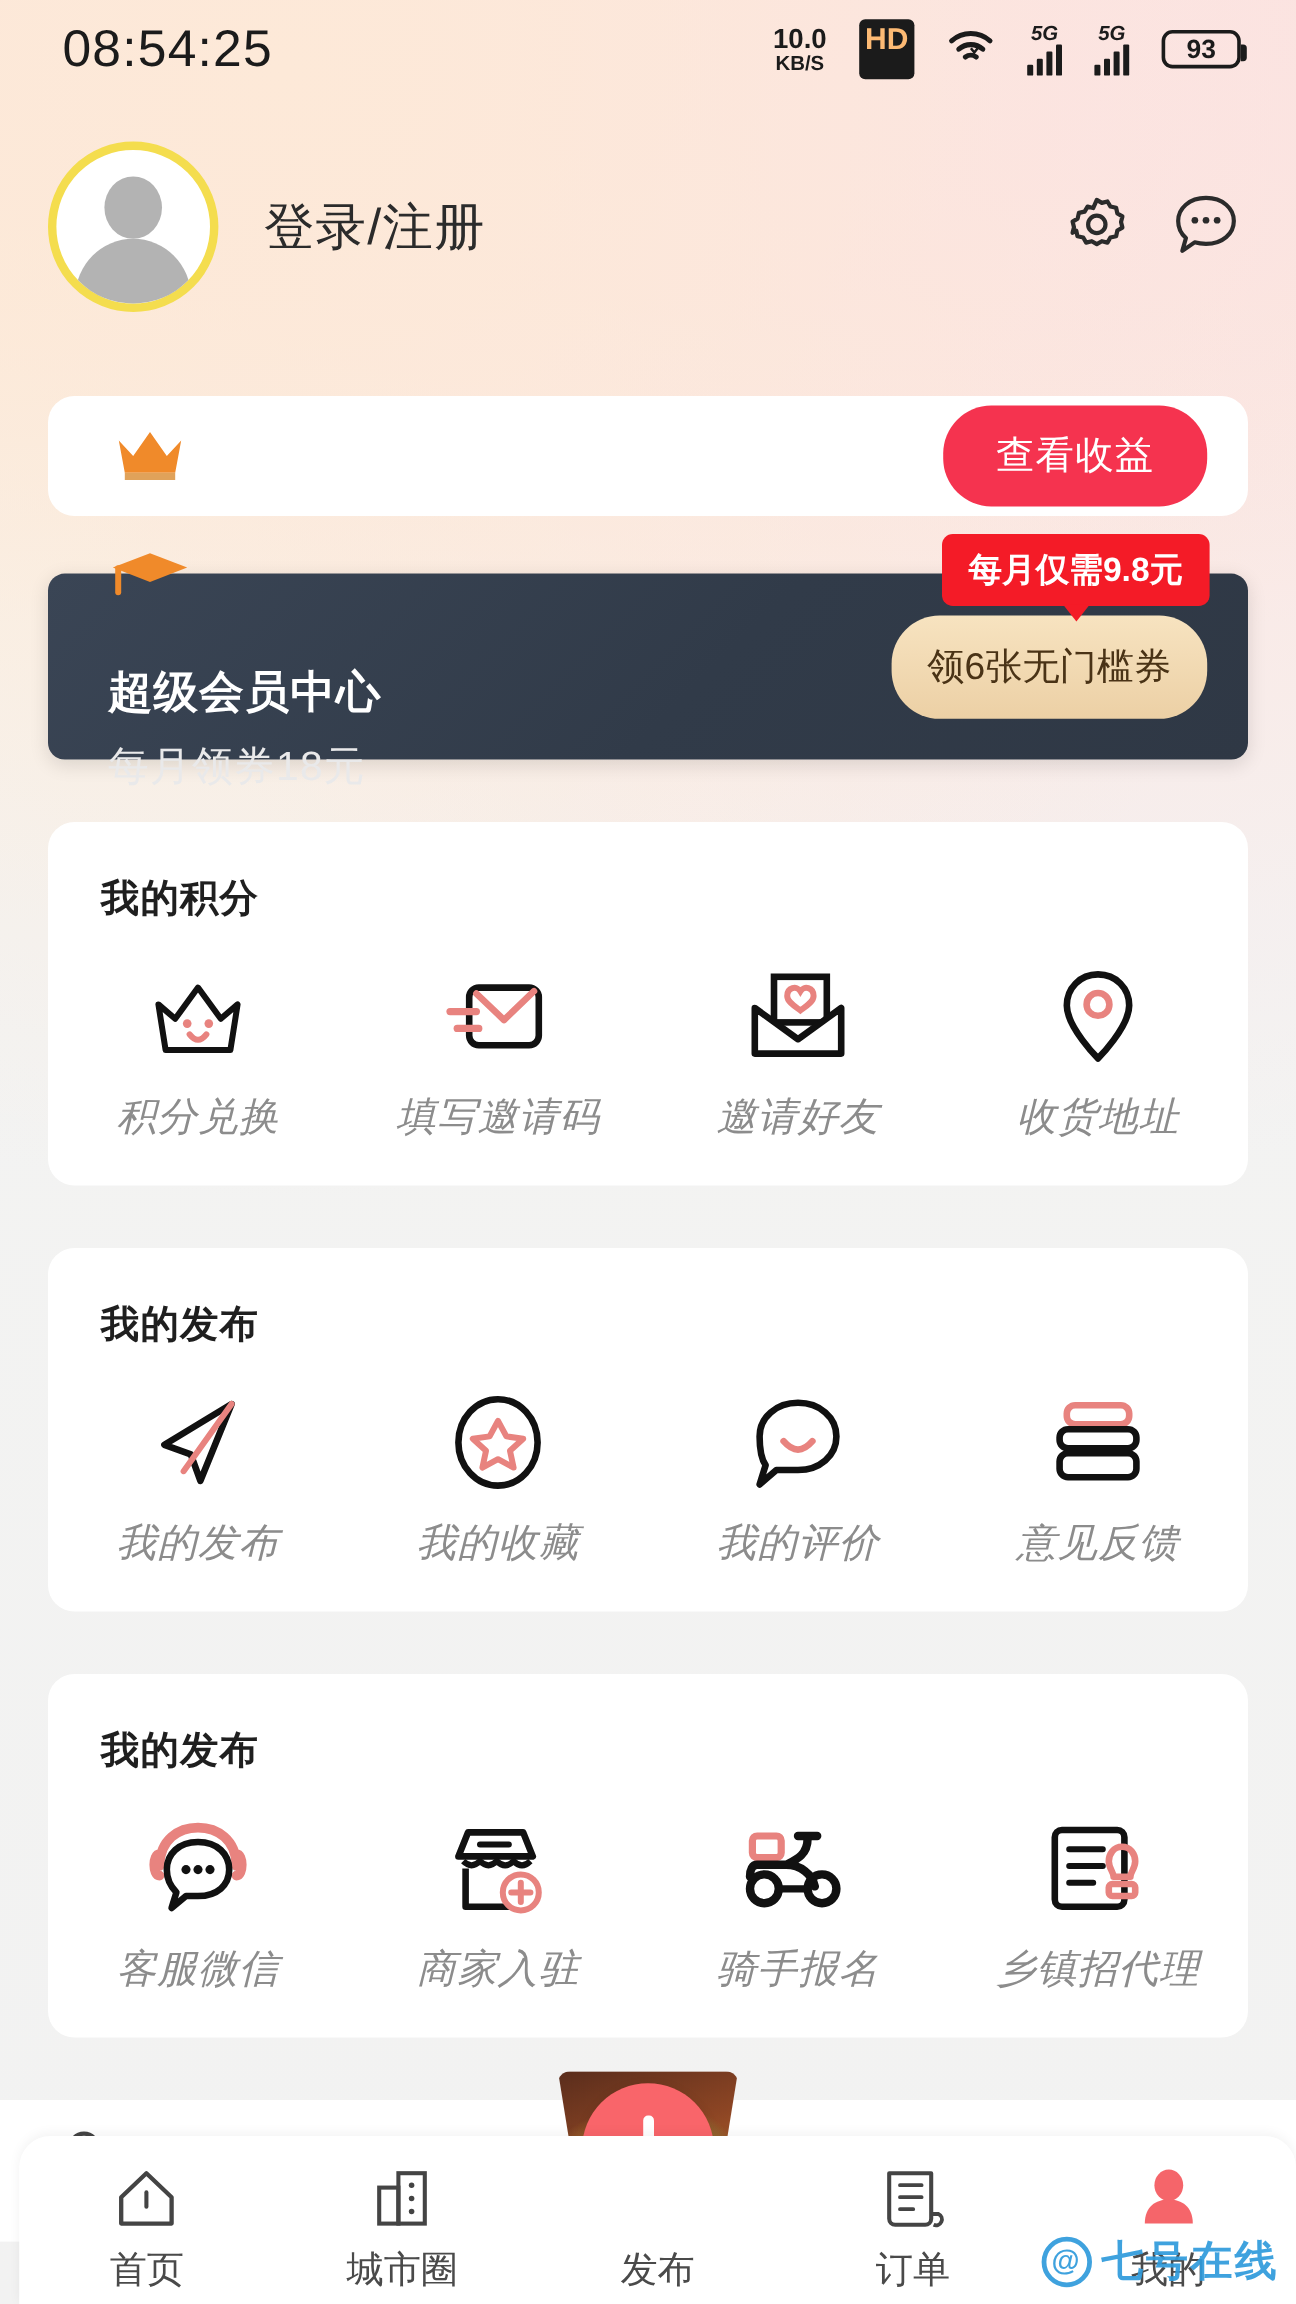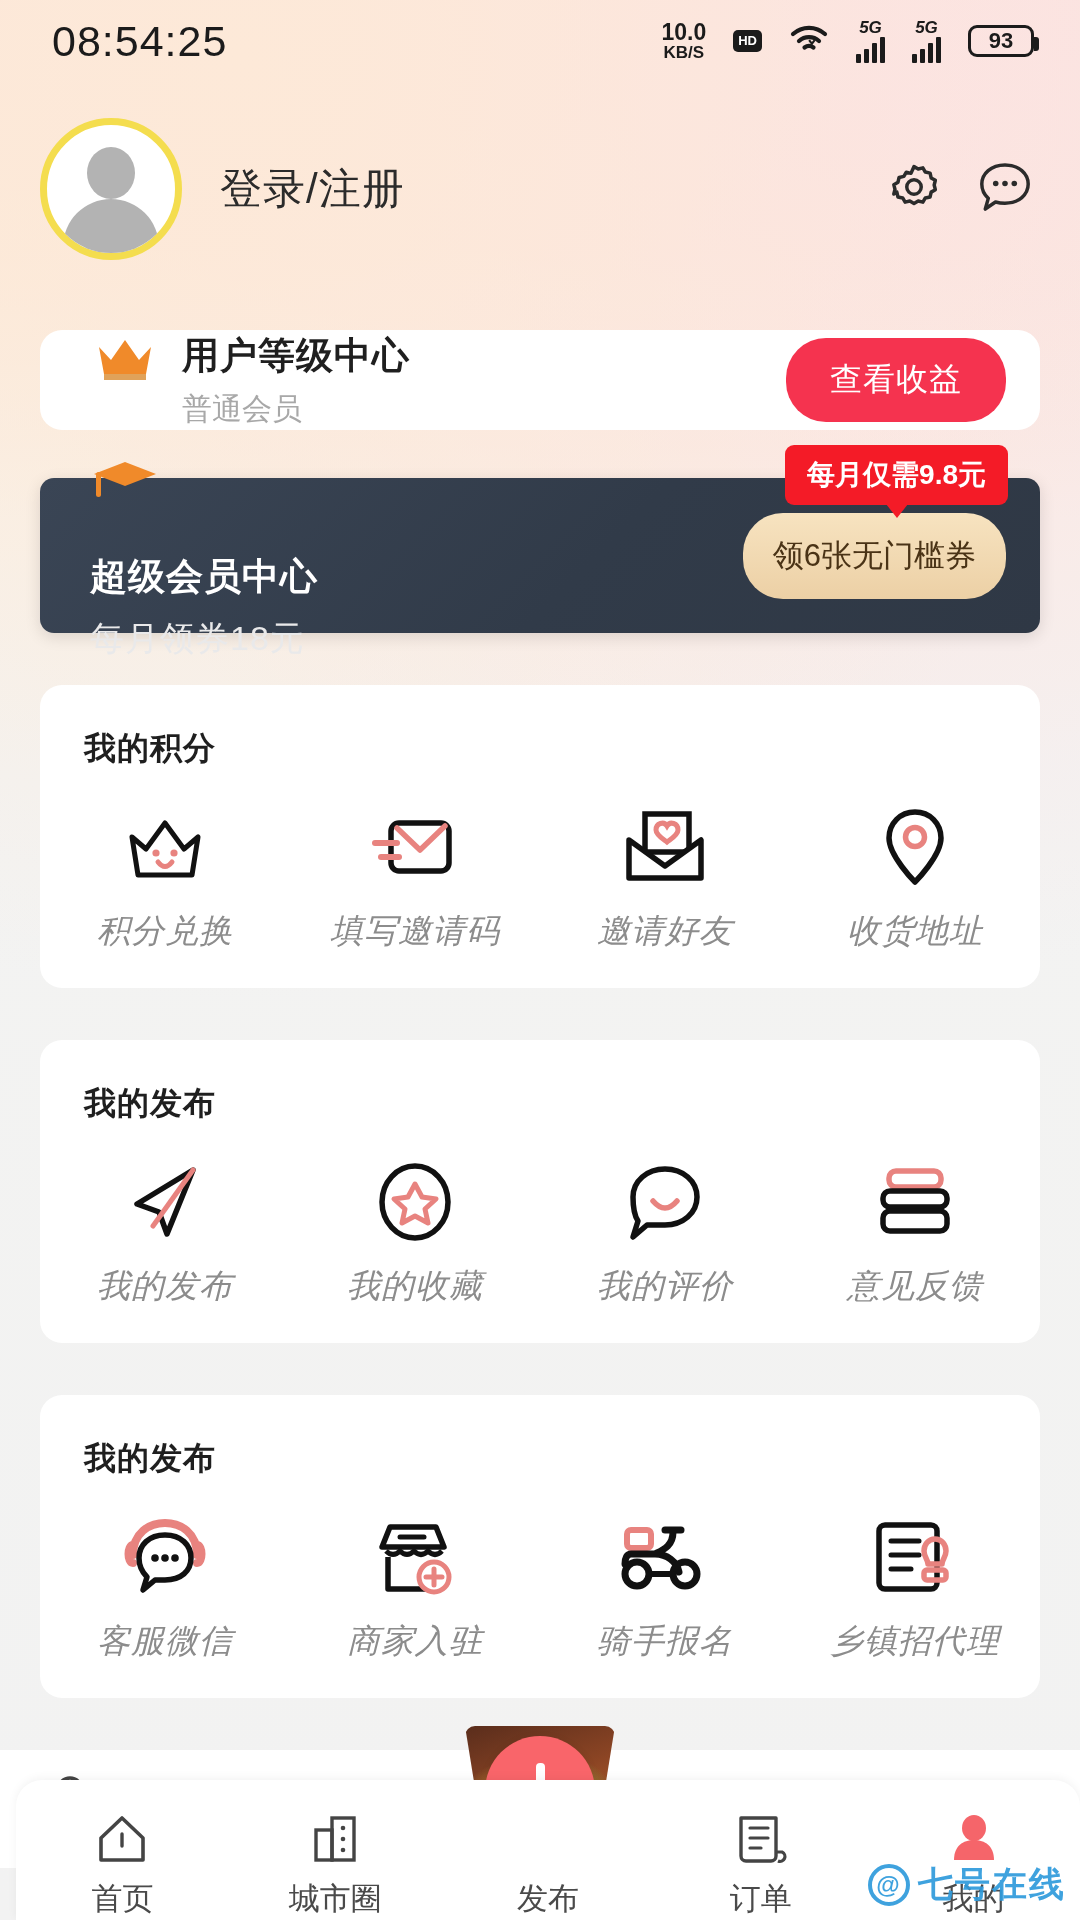--- a/index.html
+++ b/index.html
@@ -27,22 +27,22 @@
     display:flex; align-items:center; justify-content:space-between;
     padding:0 46px 0 52px;
     color:#1b1b1b;
   }
   .status-time { font-size:43px; font-weight:400; letter-spacing:1px; }
   .status-right { display:flex; align-items:center; gap:27px; }
   .net-speed { display:flex; flex-direction:column; align-items:center; line-height:1.02; }
   .net-speed .v { font-size:23px; font-weight:600; }
   .net-speed .u { font-size:17px; font-weight:600; }
   .hd-badge {
-    background:#1b1b1b; color:#ffffff; border-radius:5px;
-    font-size:13px; font-weight:700; padding:3px 5px 4px; letter-spacing:0px;
+    background:#1b1b1b; color:#fdba74; border-radius:5px;
+    font-size:25px; font-weight:700; padding:3px 5px 18px; letter-spacing:0px;
   }
   .sig { display:flex; flex-direction:column; align-items:center; line-height:1;font-style:italic; }
   .sig .g { font-size:17px; font-weight:700; margin-bottom:1px; }
   .bars { display:flex; align-items:flex-end; gap:3px; height:26px; }
   .bars i { width:5px; background:#1b1b1b; border-radius:1px; display:block; }
   .bars i:nth-child(1){height:9px}
   .bars i:nth-child(2){height:14px}
   .bars i:nth-child(3){height:20px}
   .bars i:nth-child(4){height:26px}
   .batt {
@@ -142,21 +142,21 @@
     background:#fff; display:flex; align-items:center;
     padding:0 44px 0 44px;
   }
   .recruit-label { font-size:37px; color:#222; margin-left:30px; letter-spacing:1px; }
   .chev { margin-left:auto; color:#555; }
 
   
   .tabbar {
     position:absolute; left:16px; right:0; bottom:0; height:140px;
     background:#fff; border-radius:26px 26px 0 0;
-    display:flex; align-items:flex-end; padding-top:14px;
+    display:flex; align-items:center; padding-top:14px;
     box-shadow:0 -2px 10px rgba(0,0,0,.05);
   }
   .tab { flex:1; display:flex; flex-direction:column; align-items:center; gap:8px; }
   .tab-label { font-size:31px; color:#4a4a4a; }
   .tab.active .tab-label { color:#4a4a4a; }
   .tab-icon { height:62px; display:flex; align-items:center; justify-content:center; }
   .fab-wrap { position:absolute; left:50%; transform:translateX(-50%); bottom:74px; }
   .fab-photo {
     position:absolute; left:50%; top:50%; transform:translate(-50%,-50%);
     width:150px; height:130px; border-radius:10px; z-index:0;
@@ -260,24 +260,20 @@
   </div>
 
   <div class="card level-card">
     <div class="level-left">
       <span>
         <svg width="62" height="54" viewBox="0 0 62 54">
           <path d="M5 16 L17 29 L31 9 L45 29 L57 16 L52 43 L10 43 Z" fill="#f08a2a"></path>
           <rect x="10" y="43" width="42" height="6" fill="#e0a25a"></rect>
         </svg>
       </span>
-      <div class="level-text">
-        <div class="t1">用户等级中心</div>
-        <div class="t2">普通会员</div>
-      </div>
     </div>
     <button class="btn-income">查看收益</button>
   </div>
 
   <div class="super-card">
     <div class="price-badge">每月仅需9.8元</div>
     <div class="super-left">
       <span>
         <svg width="70" height="60" viewBox="0 0 70 60">
           <path d="M35 12 L66 24 L35 36 L4 24 Z" fill="#f08a2a"></path>

